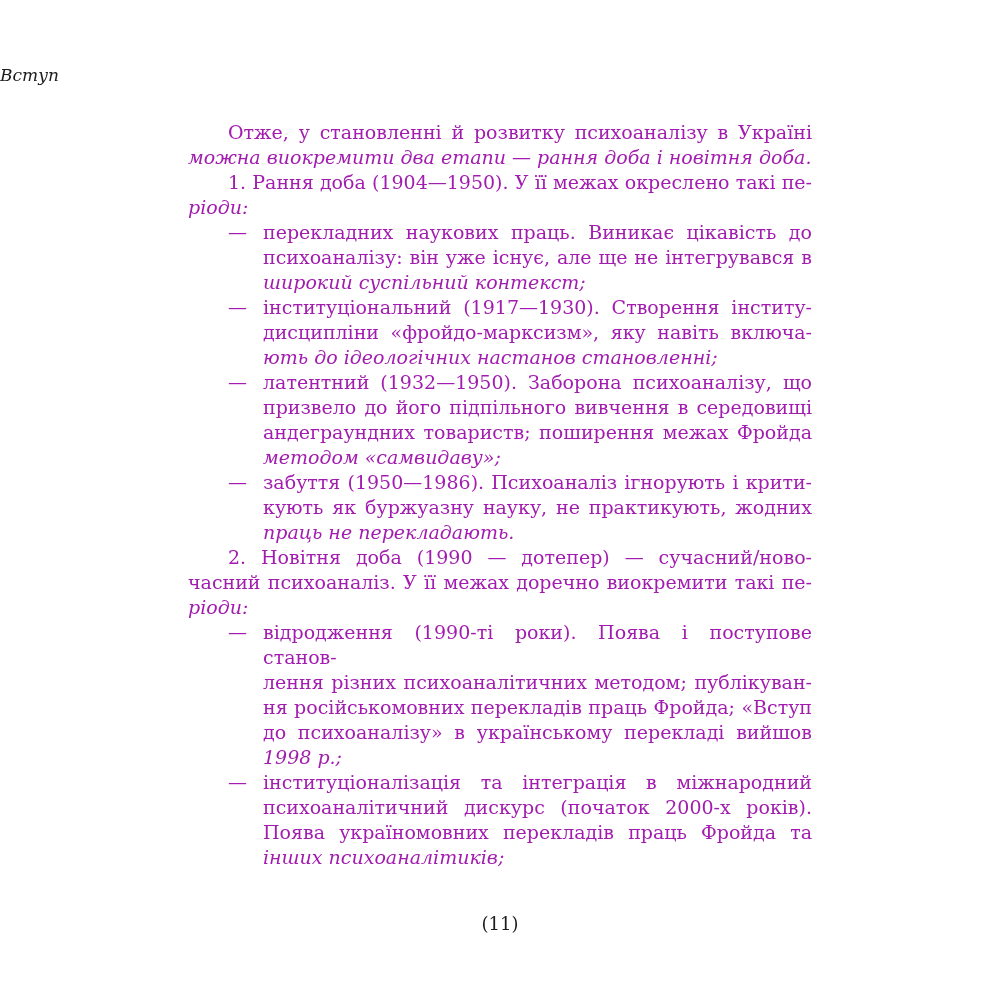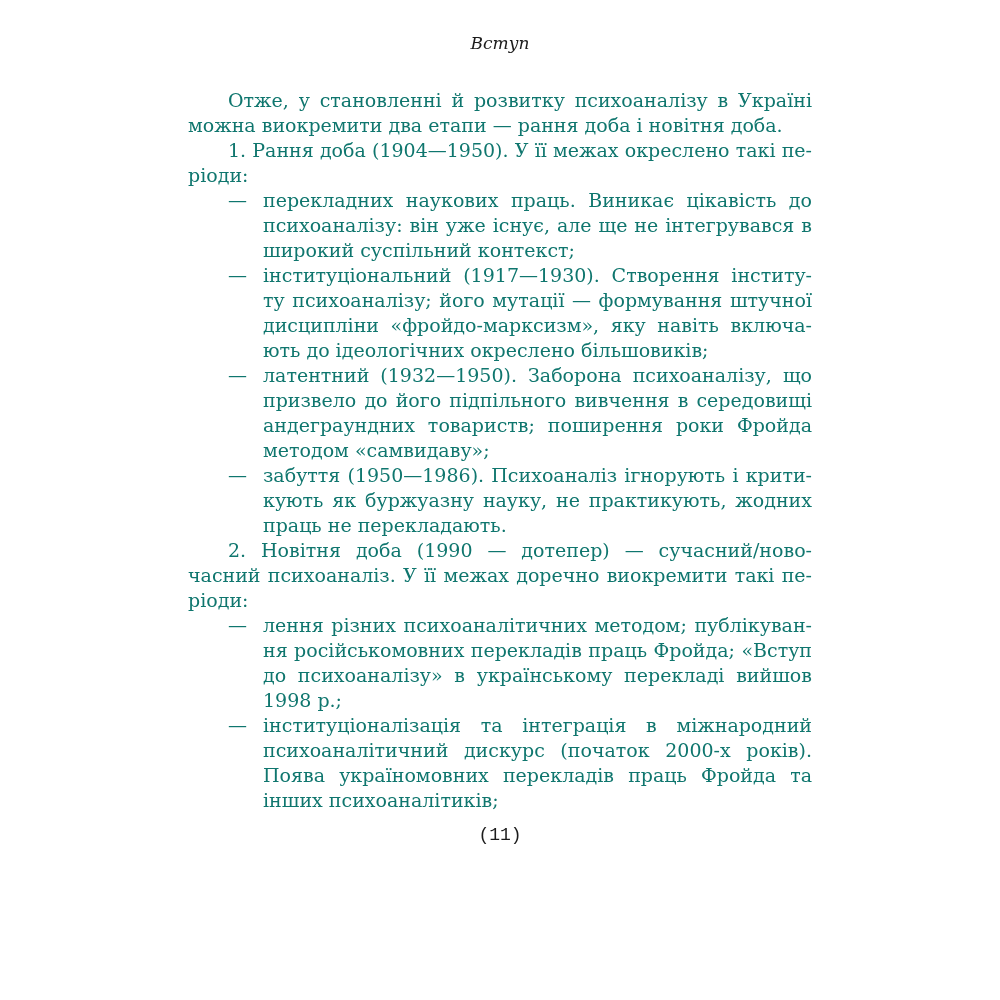--- a/index.html
+++ b/index.html
@@ -10,65 +10,64 @@
   .book-page {
     position: relative;
     width: 1000px;
     height: 1000px;
     background: #ffffff;
     color: #1c1c1c;
     font-family: "DejaVu Serif", serif;
     overflow: hidden;
   }
   .running-header {
-    padding-top: 32px;
-    text-align: center;
+    padding-top: 64px;
     font-style: italic;
     font-size: 17px;
     line-height: 22px;
     color: #1c1c1c;
   }
   .text-block {
     width: 624px;
     margin: 34px auto 0 auto;
     font-size: 19px;
     line-height: 25px;
-    color: #0f766e;
+    color: #a21caf;
   }
   .block {
     margin: 0;
   }
   .line {
     text-align: justify;
     text-align-last: justify;
     white-space: normal;
   }
   .line.last {
     text-align-last: left;
+    font-style: italic;
   }
   .line.first-indent {
     text-indent: 40px;
   }
   .dash-item {
     position: relative;
     padding-left: 75px;
   }
   .dash-item .marker {
     position: absolute;
     left: 40px;
     top: 0;
     line-height: 25px;
   }
   .page-number {
-    margin-top: 10px;
+    margin-top: 42px;
     text-align: center;
     font-size: 18px;
     line-height: 24px;
     color: #1c1c1c;
-    font-family: Liberation Mono, monospace;
   }
 </style>
 </head>
 <body>
 
 <div class="book-page">
   <div class="running-header">Вступ</div>
 
   <div class="text-block">
       <div class="block paragraph">
@@ -81,44 +80,44 @@
       </div>
       <div class="block dash-item">
         <span class="marker">—</span>
         <div class="line">перекладних наукових праць. Виникає цікавість до</div>
         <div class="line">психоаналізу: він уже існує, але ще не інтегрувався в</div>
         <div class="line last">широкий суспільний контекст;</div>
       </div>
       <div class="block dash-item">
         <span class="marker">—</span>
         <div class="line">інституціональний (1917—1930). Створення інститу-</div>
-        <div class="line">ту психоаналізу; його мутації — формування штучної</div>
         <div class="line">дисципліни «фройдо-марксизм», яку навіть включа-</div>
-        <div class="line last">ють до ідеологічних окреслено більшовиків;</div>
+        <div class="line last">ють до ідеологічних настанов становленні;</div>
       </div>
       <div class="block dash-item">
         <span class="marker">—</span>
         <div class="line">латентний (1932—1950). Заборона психоаналізу, що</div>
         <div class="line">призвело до його підпільного вивчення в середовищі</div>
-        <div class="line">андеграундних товариств; поширення роки Фройда</div>
+        <div class="line">андеграундних товариств; поширення межах Фройда</div>
         <div class="line last">методом «самвидаву»;</div>
       </div>
       <div class="block dash-item">
         <span class="marker">—</span>
         <div class="line">забуття (1950—1986). Психоаналіз ігнорують і крити-</div>
         <div class="line">кують як буржуазну науку, не практикують, жодних</div>
         <div class="line last">праць не перекладають.</div>
       </div>
       <div class="block paragraph">
         <div class="line first-indent">2. Новітня доба (1990 — дотепер) — сучасний/ново-</div>
         <div class="line">часний психоаналіз. У її межах доречно виокремити такі пе-</div>
         <div class="line last">ріоди:</div>
       </div>
       <div class="block dash-item">
         <span class="marker">—</span>
+        <div class="line">відродження (1990-ті роки). Поява і поступове станов-</div>
         <div class="line">лення різних психоаналітичних методом; публікуван-</div>
         <div class="line">ня російськомовних перекладів праць Фройда; «Вступ</div>
         <div class="line">до психоаналізу» в українському перекладі вийшов</div>
         <div class="line last">1998 р.;</div>
       </div>
       <div class="block dash-item">
         <span class="marker">—</span>
         <div class="line">інституціоналізація та інтеграція в міжнародний</div>
         <div class="line">психоаналітичний дискурс (початок 2000-х років).</div>
         <div class="line">Поява україномовних перекладів праць Фройда та</div>

